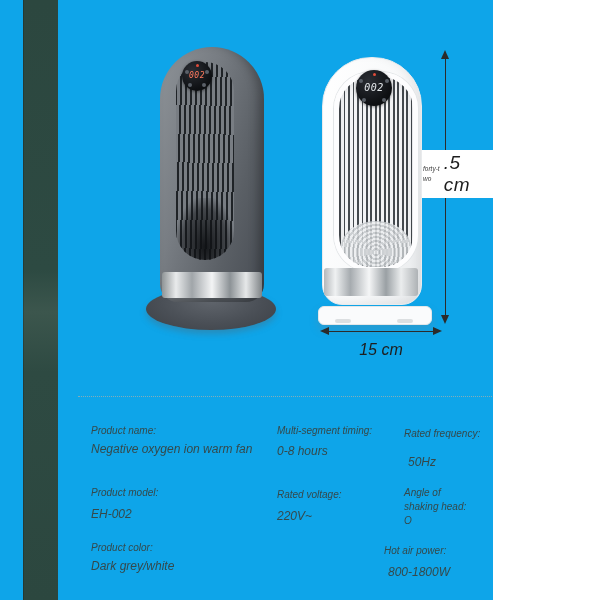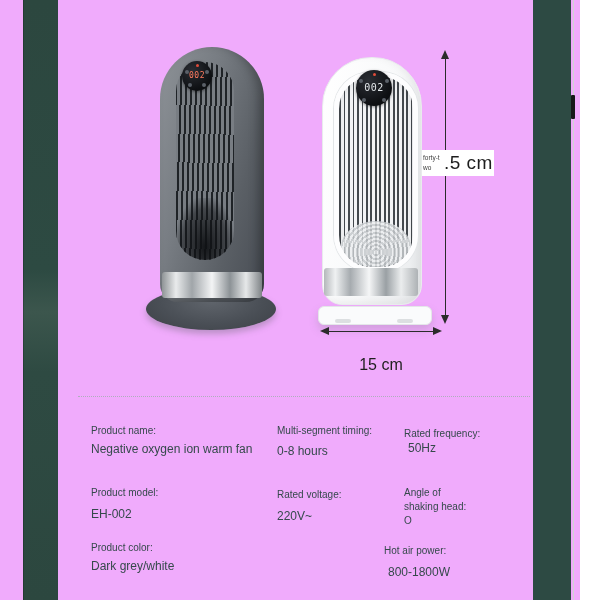--- a/index.html
+++ b/index.html
@@ -1,17 +1,17 @@
 <!DOCTYPE html>
 <html><head>
 <meta charset="utf-8">
 <style>
   html,body{margin:0;padding:0;background:#fff;}
-  .canvas{position:relative;width:580px;height:600px;background:#f0abfc;overflow:hidden;
-          font-family:"Liberation Sans",sans-serif;color:#37494a;}
+  .canvas{position:relative;width:493px;height:600px;background:#0ea5e9;overflow:hidden;
+          font-family:"Liberation Sans",sans-serif;color:#37494a;font-style:italic;}
 
   
   .bar-left{position:absolute;left:23px;top:0;width:34px;height:600px;
     background:linear-gradient(180deg,#2c473f 0%,#2d4a42 45%,#3c564d 52%,#2e4a42 62%,#2c473f 100%);
     border-left:1px solid rgba(0,0,0,.18);}
   .bar-right{position:absolute;left:533px;top:0;width:38px;height:600px;background:#2d4a43;}
   .edge-line{position:absolute;left:573px;top:0;width:1px;height:600px;background:#cfd4d2;}
   .edge-notch{position:absolute;left:571px;top:95px;width:4px;height:24px;background:#17181a;border-radius:1px;}
 
   
@@ -66,30 +66,30 @@
   .vline{left:445px;top:59px;width:1px;height:256px;}
   .hline{left:328px;top:331px;width:106px;height:1px;}
   .tri{position:absolute;width:0;height:0;}
   .tri.up{left:441px;top:50px;border-left:4.5px solid transparent;border-right:4.5px solid transparent;border-bottom:9px solid #2b2b2b;}
   .tri.down{left:441px;top:315px;border-left:4.5px solid transparent;border-right:4.5px solid transparent;border-top:9px solid #2b2b2b;}
   .tri.left{left:320px;top:327px;border-top:4.5px solid transparent;border-bottom:4.5px solid transparent;border-right:9px solid #2b2b2b;}
   .tri.right{left:433px;top:327px;border-top:4.5px solid transparent;border-bottom:4.5px solid transparent;border-left:9px solid #2b2b2b;}
   .h-label{position:absolute;left:422px;top:150px;background:#fff;padding:2px 1px;display:flex;align-items:center;z-index:5;}
   .h-label .tiny{display:inline-block;width:21px;font-size:6.5px;line-height:1.5;color:#3c3c3c;}
   .h-label .big{font-size:19px;color:#1e1e1e;letter-spacing:.5px;}
-  .w-label{position:absolute;left:322px;top:356px;width:118px;text-align:center;font-size:16px;color:#1e1e1e;}
+  .w-label{position:absolute;left:322px;top:341px;width:118px;text-align:center;font-size:16px;color:#1e1e1e;}
 
   
   .divider{position:absolute;left:78px;top:396px;width:452px;border-top:1px dotted #9fb0ae;opacity:.8;}
   .cell{position:absolute;}
   .cell .lab{font-size:10px;line-height:1.35;color:#35494b;}
   .cell .val{font-size:12px;margin-top:7px;color:#35494b;}
   .c1{left:91px;top:424px;width:190px;} .c1 .val{margin-top:4px;}
   .c2{left:277px;top:424px;width:130px;} .c2 .val{margin-top:6px;}
-  .c3{left:404px;top:427px;width:130px;} .c3 .val{margin-top:0;margin-left:4px;}
+  .c3{left:404px;top:427px;width:130px;} .c3 .val{margin-top:14px;margin-left:4px;}
   .c4{left:91px;top:486px;width:160px;}
   .c5{left:277px;top:488px;width:130px;}
   .c6{left:404px;top:486px;width:66px;} .c6 .lab{font-size:10px;line-height:1.4;}
   .c7{left:91px;top:541px;width:160px;} .c7 .val{margin-top:4px;}
   .c8{left:384px;top:544px;width:130px;} .c8 .val{margin-left:4px;}
 </style>
 </head>
 <body>
 
 <div class="canvas">

